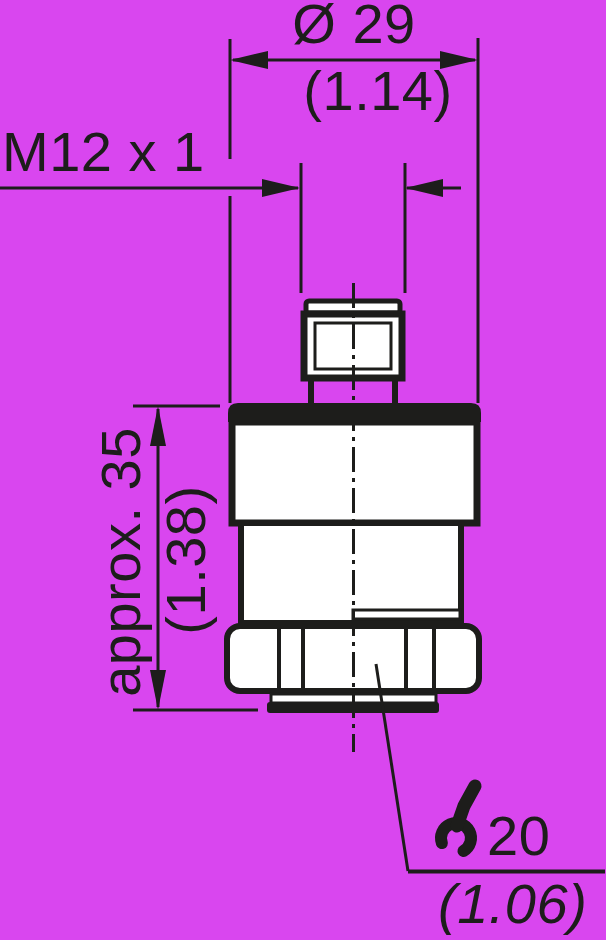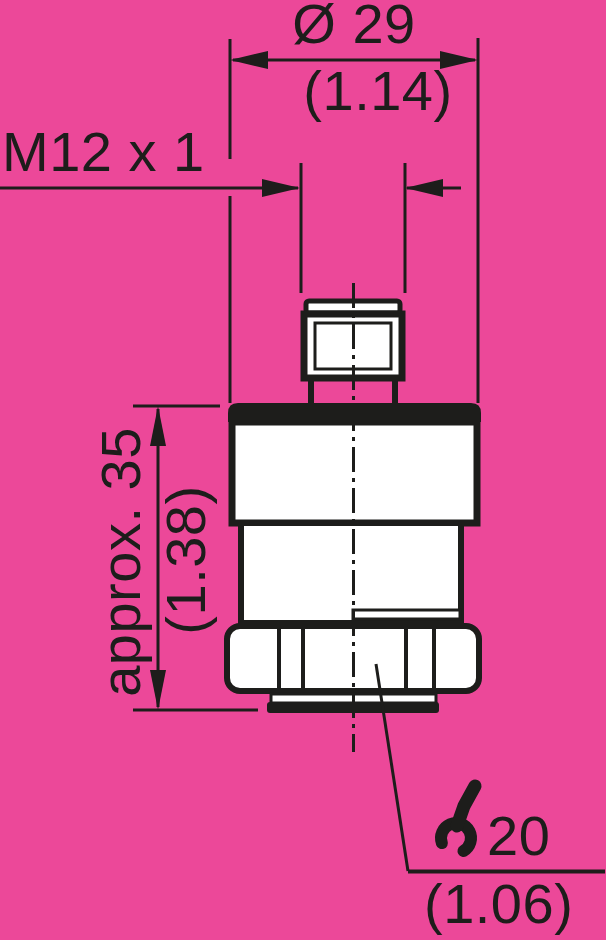--- a/index.html
+++ b/index.html
@@ -1,38 +1,38 @@
 <!DOCTYPE html>
 <html><head>
 <meta charset="utf-8">
 <style>
   html,body{margin:0;padding:0;background:#ffffff;}
   .canvas{
     position:relative;
     width:606px;height:940px;
-    background:#ec4899;
+    background:#d946ef;
     overflow:hidden;
     font-family:"Liberation Sans","DejaVu Sans",sans-serif;
     color:#1d1d1b;
   }
   .canvas svg{position:absolute;left:0;top:0;}
   .lbl{
     position:absolute;
     font-size:56px;
     line-height:56px;
     white-space:nowrap;
     color:#1d1d1b;
     letter-spacing:0.5px;
   }
   .lbl.center{text-align:center;}
   .t-dia-value{left:230px;top:-4px;width:248px;}
   .t-dia-inch {left:230px;top:63px;width:296px;}
   .t-m12      {left:2px;top:124px;text-align:right;}
   .t-27       {left:487px;top:808px;}
-  .t-106      {left:424px;top:876px;}
+  .t-106      {left:438px;top:876px;font-style:italic;}
   .t-approx   {left:-39px;top:534px;width:320px;transform:rotate(-90deg);}
   .t-138      {left:26px;top:532px;width:320px;transform:rotate(-90deg);}
 </style>
 </head>
 <body>
 
 <div class="canvas">
 
   <svg width="606" height="940" viewBox="0 0 606 940" fill="none" stroke="#1d1d1b" stroke-linecap="butt">
 

